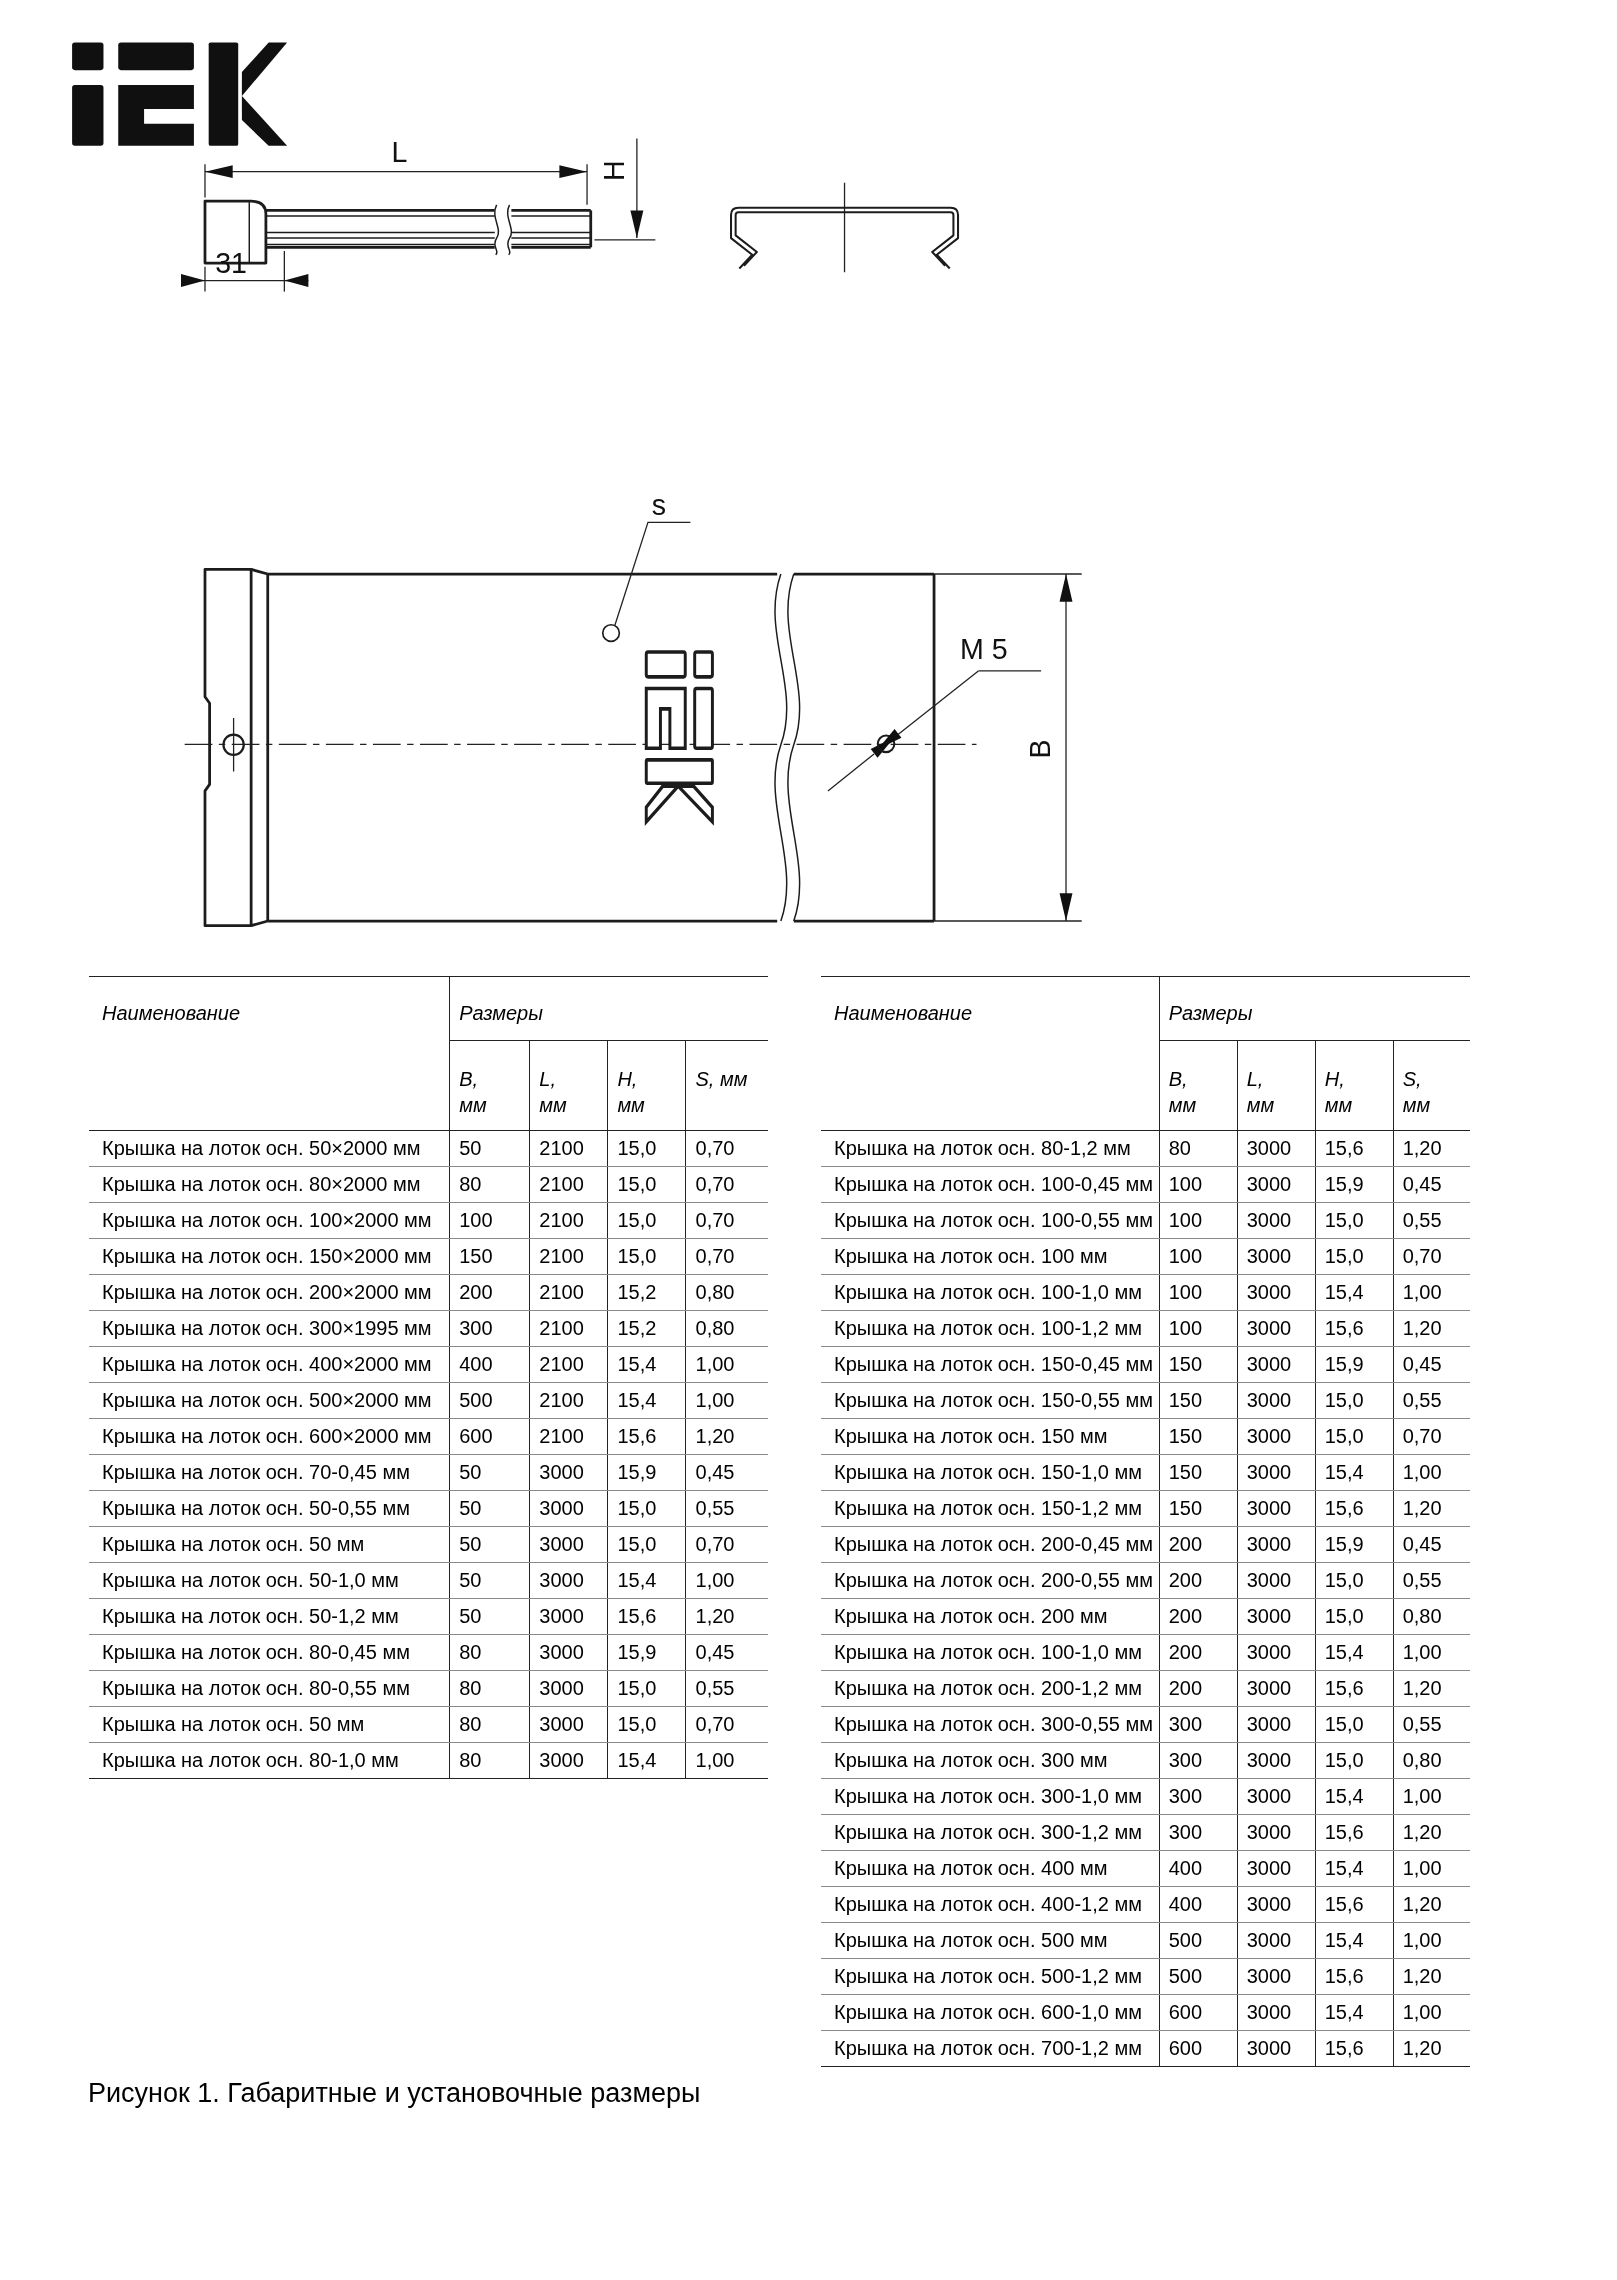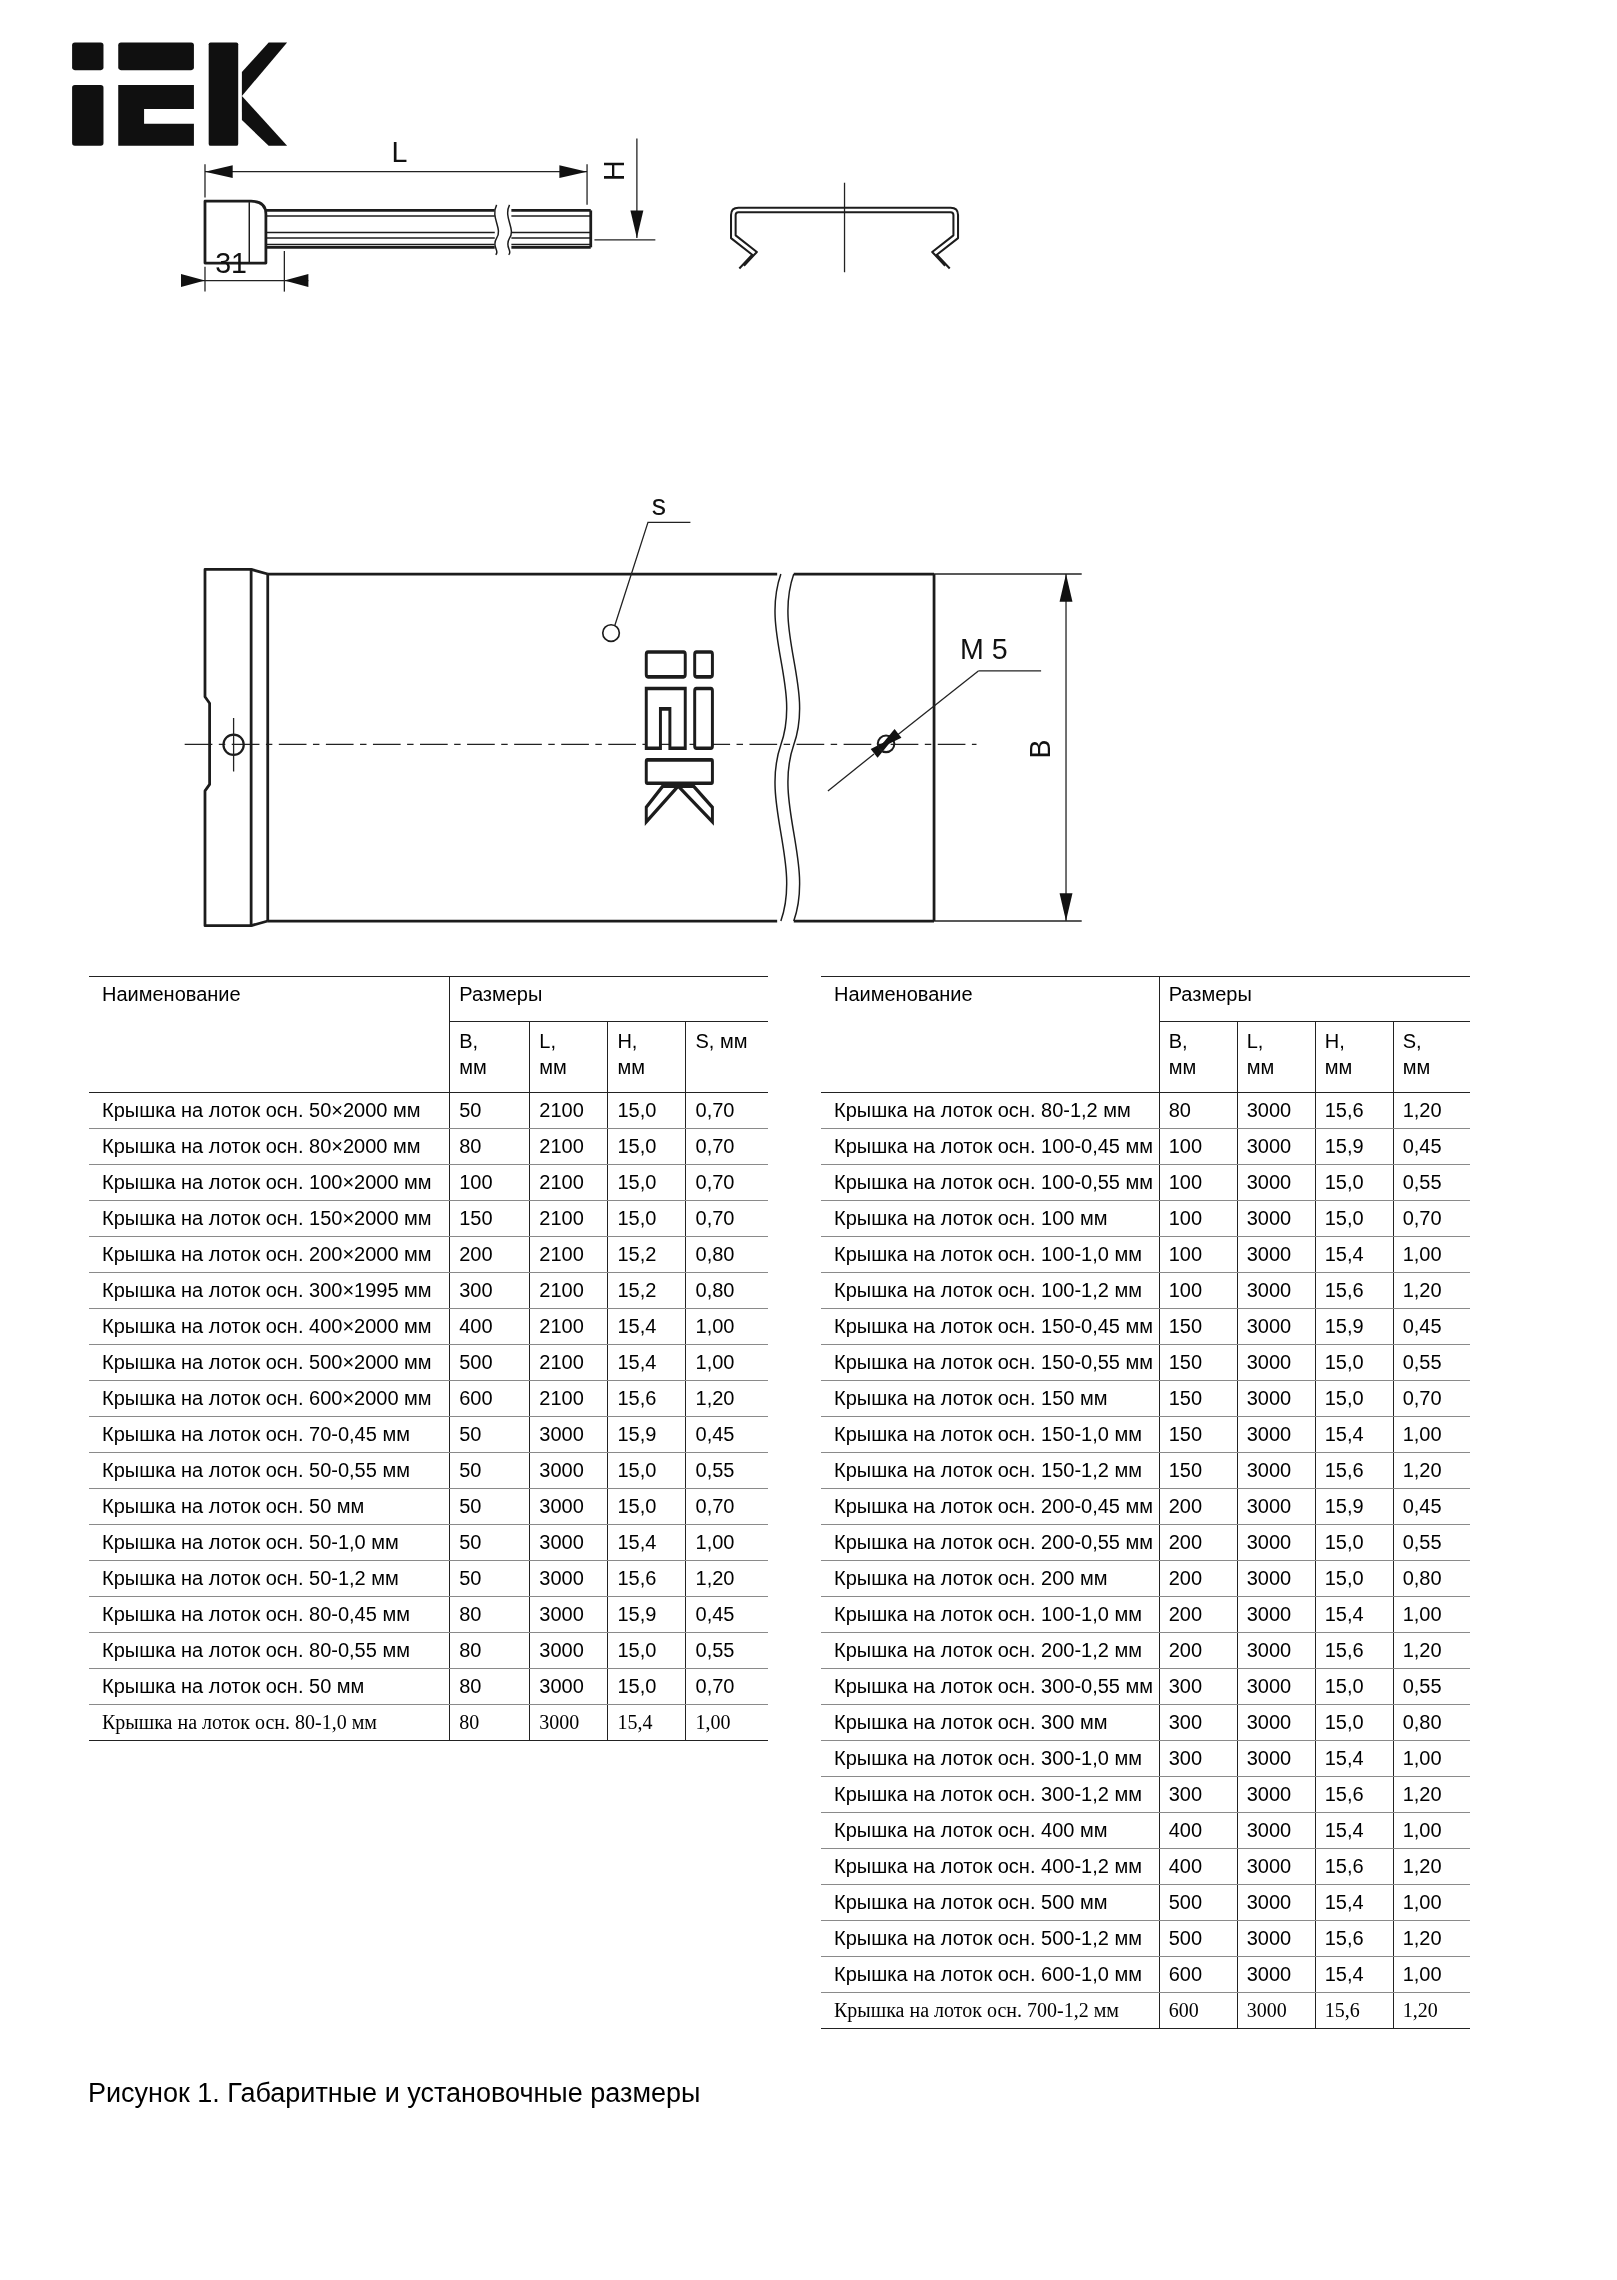--- a/index.html
+++ b/index.html
@@ -22,28 +22,28 @@
     position:absolute;left:88px;top:2078px;font-size:27px;color:#000;
   }
   table.spec-table{
     position:absolute;border-collapse:collapse;table-layout:fixed;
     font-size:20px;color:#000;
   }
   .spec-table th,.spec-table td{
     font-weight:normal;text-align:left;padding:0 0 0 9.2px;overflow:hidden;
     white-space:nowrap;
   }
-  .spec-table thead th{vertical-align:top;padding-top:6px;}
+  .spec-table thead th{vertical-align:top;padding-top:25px;font-style:italic;}
   .spec-table .th-name{border-top:1.8px solid #222;padding-left:13px;}
   .spec-table .th-sizes{border-top:1.8px solid #222;border-bottom:0.9px solid #222;height:38px;}
   .spec-table .th-sub{height:64px;white-space:pre-line;line-height:1.32;border-bottom:1.8px solid #222;}
   .spec-table .th-name{border-bottom:1.8px solid #222;}
   .spec-table .vl{border-left:0.9px solid #222;}
   .spec-table tbody td{height:35px;border-bottom:0.9px solid #8a8a8a;}
-  .spec-table tbody tr:last-child td{border-bottom:1.8px solid #222;font-family:Liberation Serif, serif;}
+  .spec-table tbody tr:last-child td{border-bottom:1.8px solid #222;}
   .spec-table td.td-name{padding-left:13px;}
   #table-left{left:89px;top:976px;width:679px;}
   #table-right{left:821px;top:976px;width:649px;}
 </style>
 </head>
 <body>
 
 <svg class="drawing" width="1618" height="969" viewBox="0 0 1753 1050">
   <defs>
     <g id="logo-iek">

